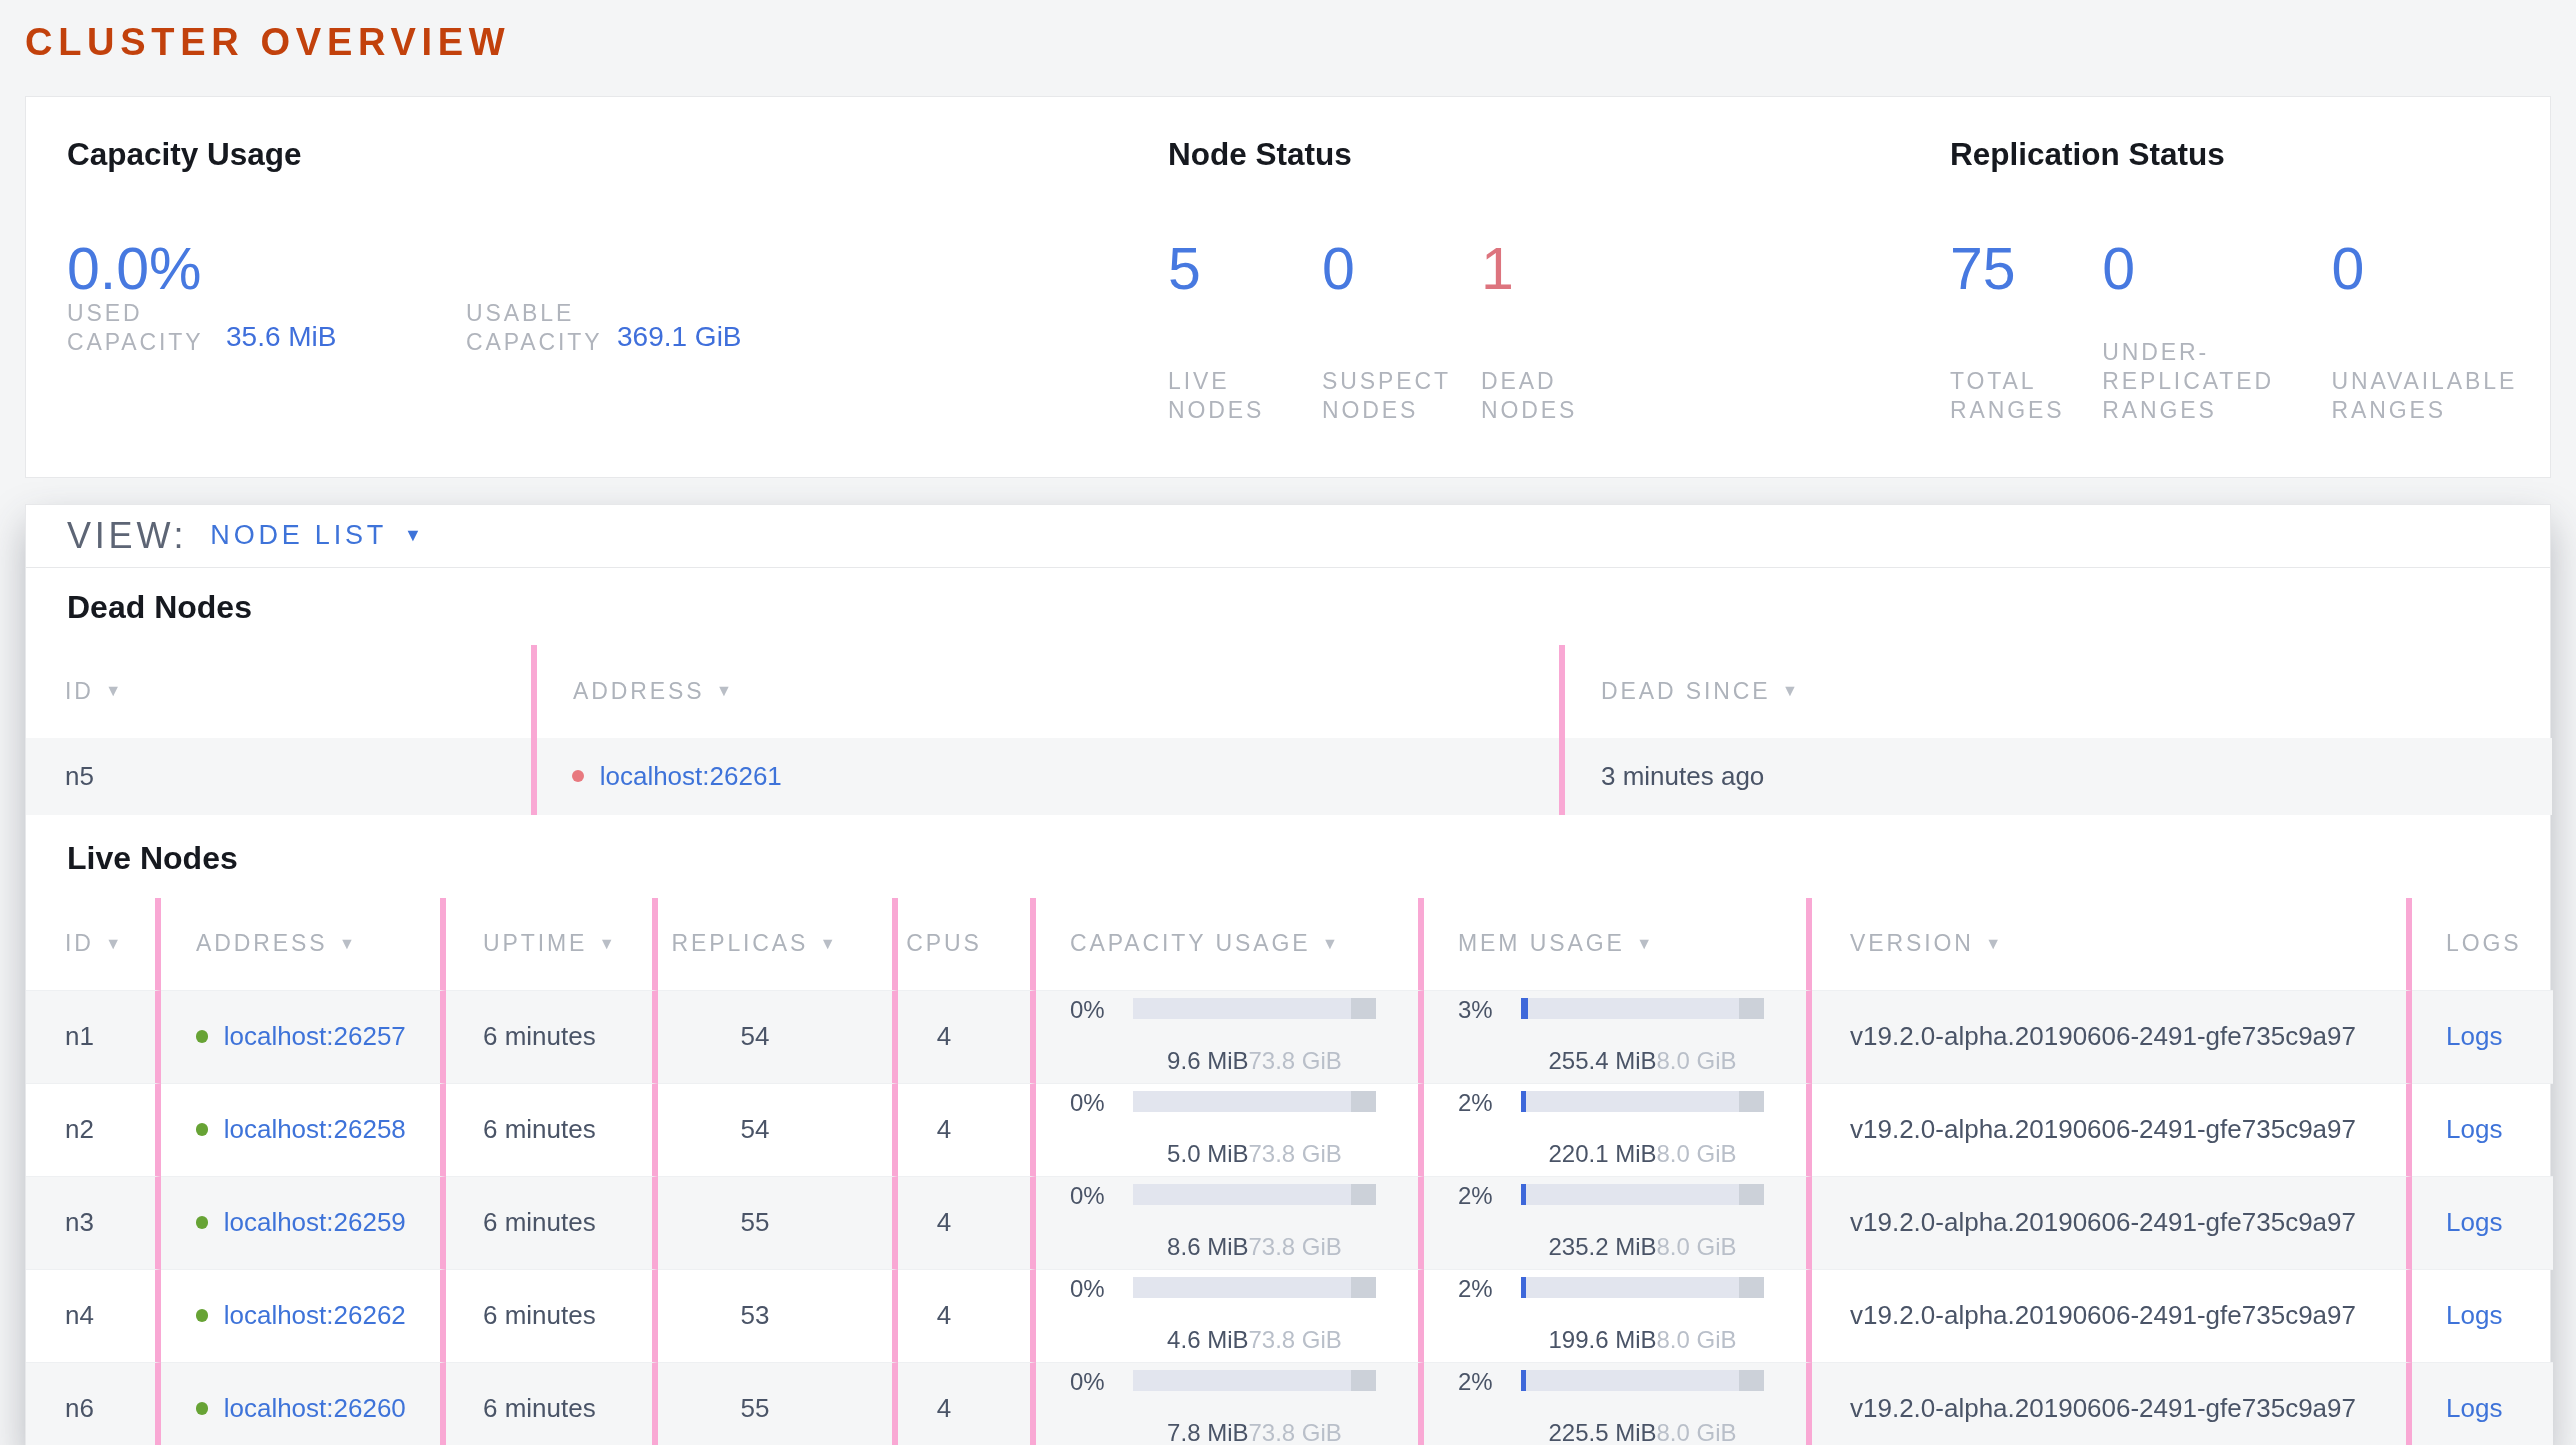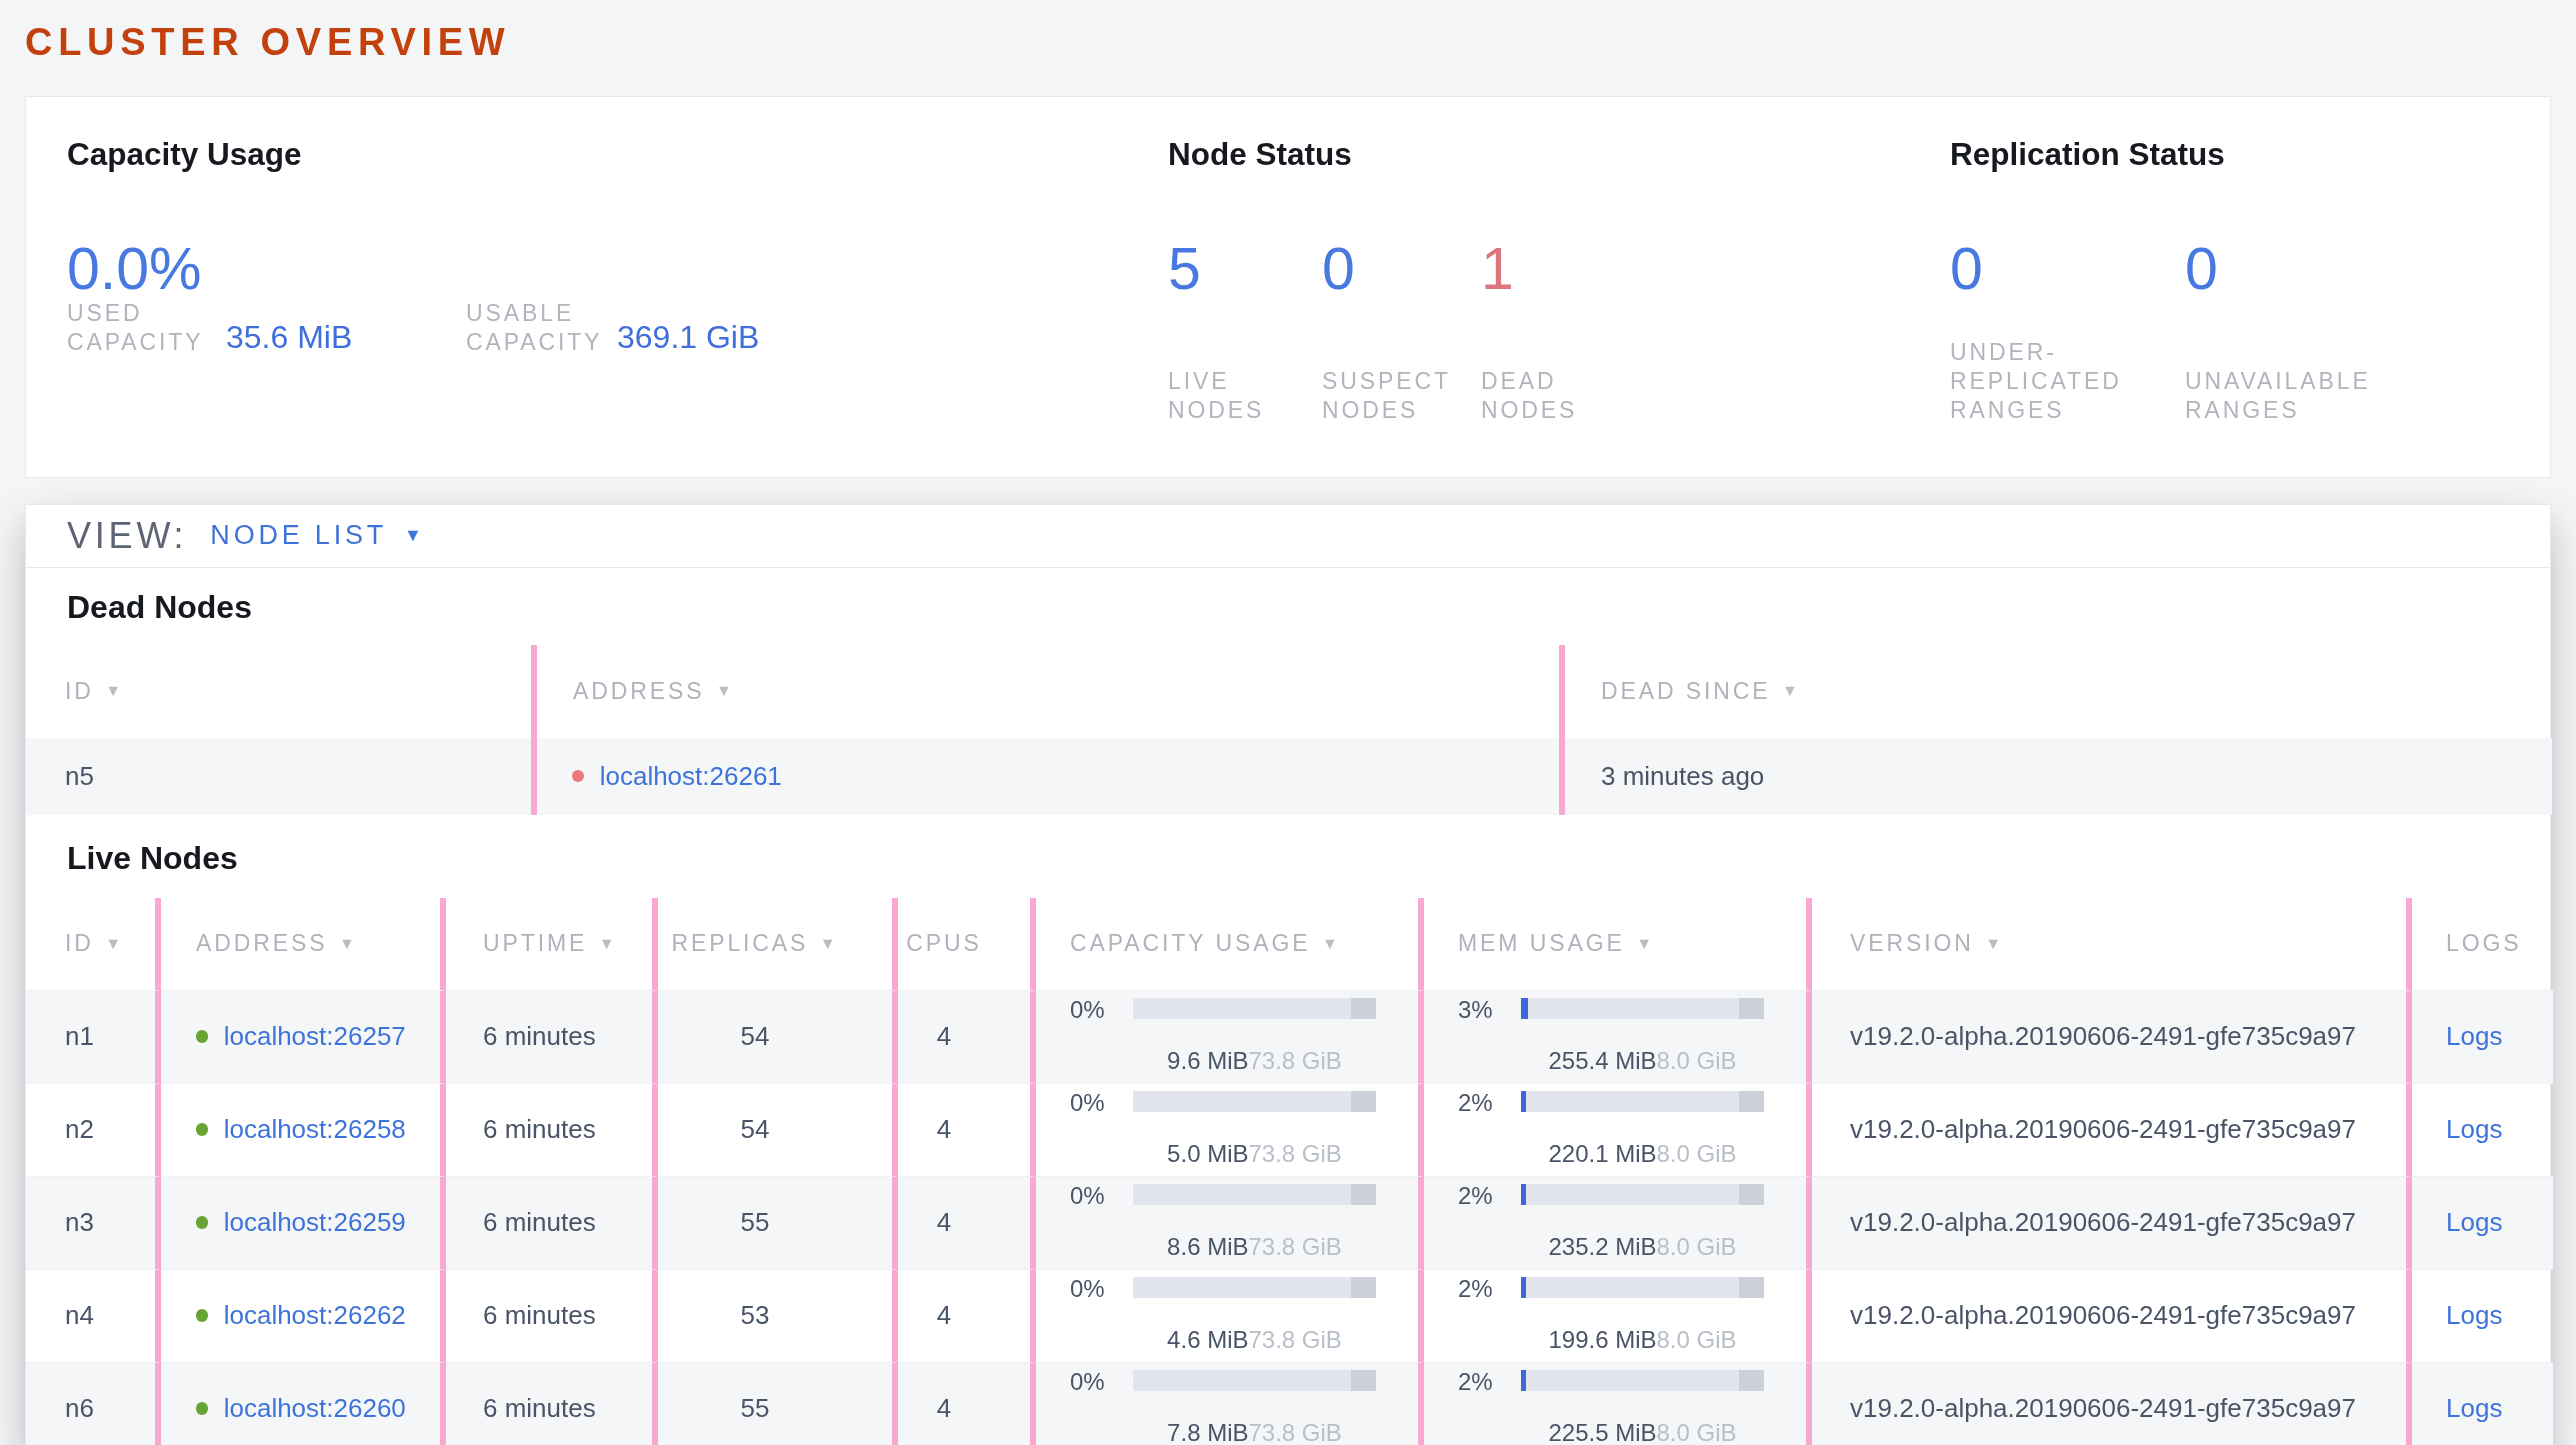--- a/index.html
+++ b/index.html
@@ -43,21 +43,21 @@
     position:absolute; transform:translateX(-50%);
     font-size:25px; color:#596375; white-space:nowrap; top:3.8px;
   }
   .cap-row2 { display:flex; align-items:flex-end; }
   .sum-label {
     font-size:23px; line-height:29px; letter-spacing:2.9px;
     color:#b0b4bc; text-transform:uppercase;
   }
   .lab-used { width:159px; }
   .lab-usable { width:151px; }
-  .sum-value { font-size:32px; line-height:38px; color:#3f6fdb; padding-bottom:1px; }
+  .sum-value { font-size:28px; line-height:38px; color:#3f6fdb; padding-bottom:1px; }
   .val-used { width:240px; }
 
   .stats-row { margin-top:67px; display:flex; }
   .stat { display:flex; flex-direction:column; height:185px; }
   .stat .num { font-size:59px; line-height:59px; color:#4779e0; }
   .stat .num.red { color:#dd747e; }
   .stat .lab {
     margin-top:auto; font-size:23px; line-height:29px; letter-spacing:2.9px;
     color:#b0b4bc; text-transform:uppercase;
   }
@@ -162,20 +162,24 @@
         <div class="stat n-stat3">
           <div class="num red">1</div>
           <div class="lab">DEAD NODES</div>
         </div>
       </div>
     </div>
 
     <div class="sum-sec sec-repl">
       <h2>Replication Status</h2>
       <div class="stats-row">
+        <div class="stat r-stat1">
+          <div class="num">75</div>
+          <div class="lab">TOTAL RANGES</div>
+        </div>
         <div class="stat r-stat2">
           <div class="num">0</div>
           <div class="lab">UNDER-REPLICATED RANGES</div>
         </div>
         <div class="stat r-stat3">
           <div class="num">0</div>
           <div class="lab">UNAVAILABLE RANGES</div>
         </div>
       </div>
     </div>

